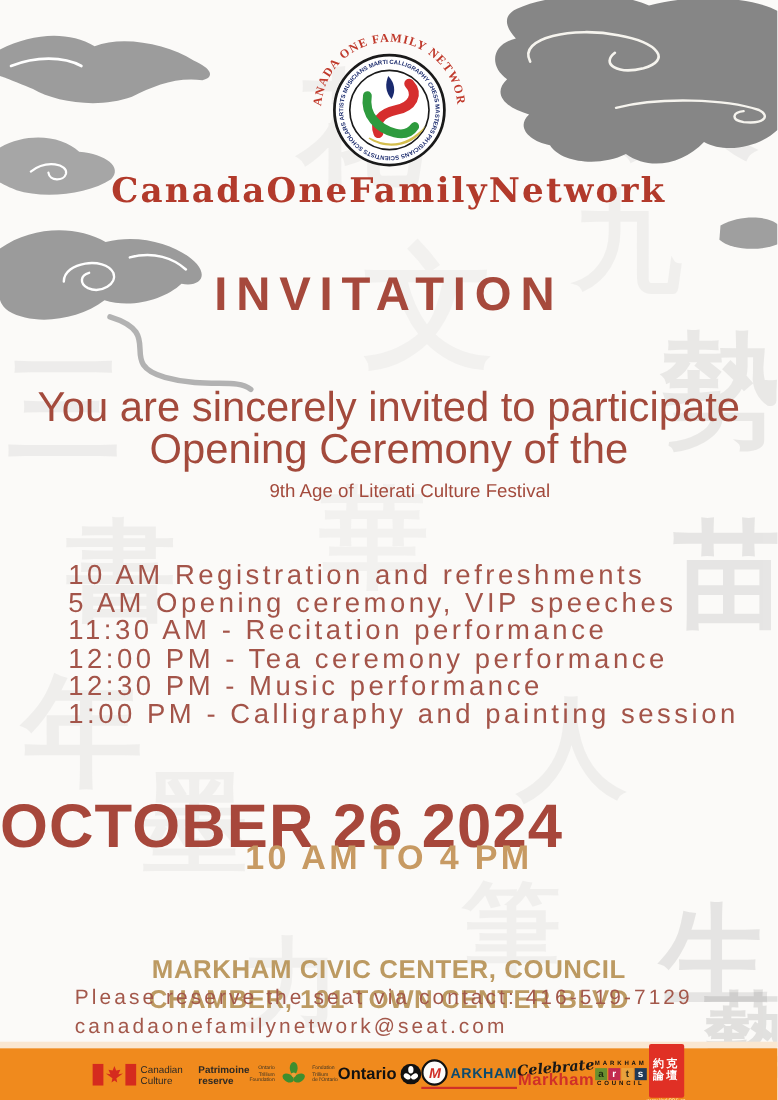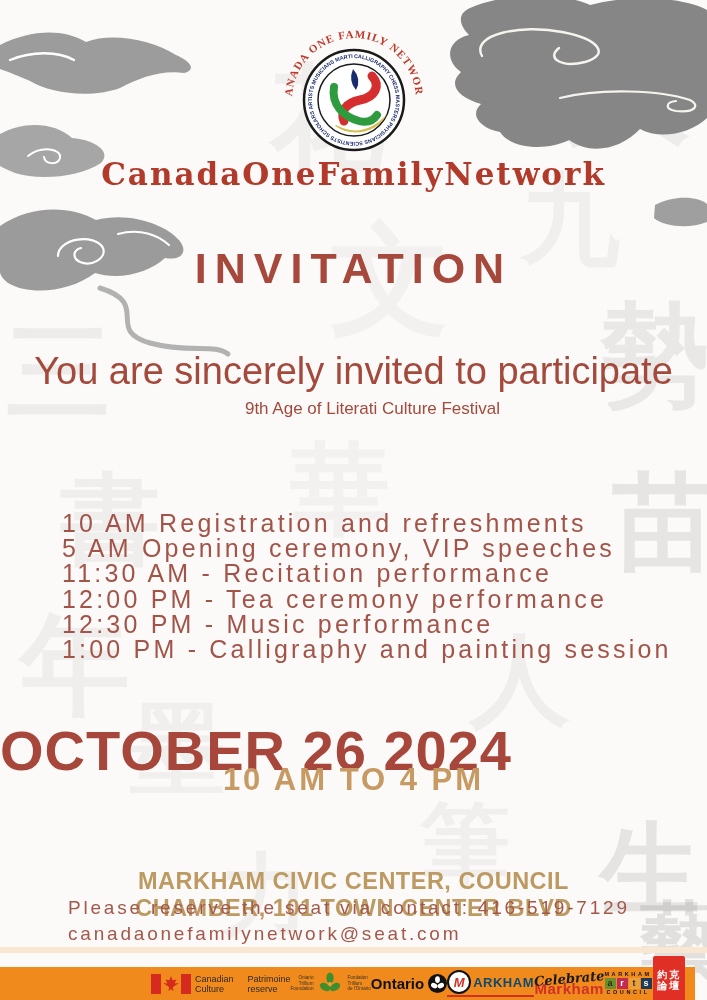--- a/index.html
+++ b/index.html
@@ -80,23 +80,23 @@
     color:#bc9a62;
   }
   .contact{
     position:absolute;left:68px;top:895px;
     font-size:19px;line-height:26px;letter-spacing:2.8px;
     color:#a3584b;white-space:nowrap;
   }
   
   .footer-strip{position:absolute;left:0;right:0;bottom:47px;height:6px;background:#fae7d1;z-index:3;}
   .footer{
-    position:absolute;left:0;right:12px;bottom:0;height:33px;
+    position:absolute;left:0;right:0;bottom:0;height:47px;
     background:#f08a1d;z-index:3;
-    display:flex;align-items:center;justify-content:flex-end;
+    display:flex;align-items:center;justify-content:center;
     padding:0 8px;box-sizing:border-box;
   }
   .flogo{display:flex;align-items:center;gap:4px;flex-shrink:0;}
   .two-line{font-size:9px;line-height:10px;color:#2e2a25;}
   .tri-text{font-size:4.6px;line-height:5.4px;color:#3c3425;}
   .tri-text.r{text-align:right;}
   .ontario-word{font-weight:700;font-size:15px;color:#111;display:flex;align-items:center;gap:4px;}
   .markham-logo{display:flex;align-items:center;gap:2px;border-bottom:2px solid #d03028;padding-bottom:1px;}
   .markham-circle{
     width:20px;height:20px;border:2px solid #111;border-radius:50%;
@@ -205,20 +205,21 @@
         </g>
       </svg>
     </div>
 
     <div class="org-name">CanadaOneFamilyNetwork</div>
 
     <div class="title">INVITATION</div>
 
     <div class="invite">
       <div class="l1">You are sincerely invited to participate</div>
+      <div class="l2">Opening Ceremony of the</div>
       <div class="l3">9th Age of Literati Culture Festival</div>
     </div>
 
     <div class="schedule">
       <div>10 AM Registration and refreshments</div>
       <div>5 AM Opening ceremony, VIP speeches</div>
       <div>11:30 AM - Recitation performance</div>
       <div>12:00 PM - Tea ceremony performance</div>
       <div>12:30 PM - Music performance</div>
       <div>1:00 PM - Calligraphy and painting session</div>
@@ -244,21 +245,21 @@
     <div class="flogo">
       <svg width="40" height="20" viewBox="0 0 40 20">
         <rect x="0" y="0" width="10" height="20" fill="#d52b1e"></rect>
         <rect x="30" y="0" width="10" height="20" fill="#d52b1e"></rect>
         <path d="M20 2 L21.6 6.2 L25.4 5.4 L23.6 9.6 L27.8 9 L21.8 13.2 L22.6 17 L20 15.2 L17.4 17 L18.2 13.2 L12.2 9 L16.4 9.6 L14.6 5.4 L18.4 6.2 Z" fill="#d52b1e"></path>
       </svg>
       <div class="two-line">
         <div>Canadian</div>
         <div>Culture</div>
       </div>
-      <div class="two-line" style="margin-left:10px;">
+      <div class="two-line" style="margin-left:10px;font-weight:bold;">
         <div>Patrimoine</div>
         <div>reserve</div>
       </div>
     </div>
 
     <div class="flogo">
       <div class="tri-text r">
         <div>Ontario</div>
         <div>Trillium</div>
         <div>Foundation</div>

